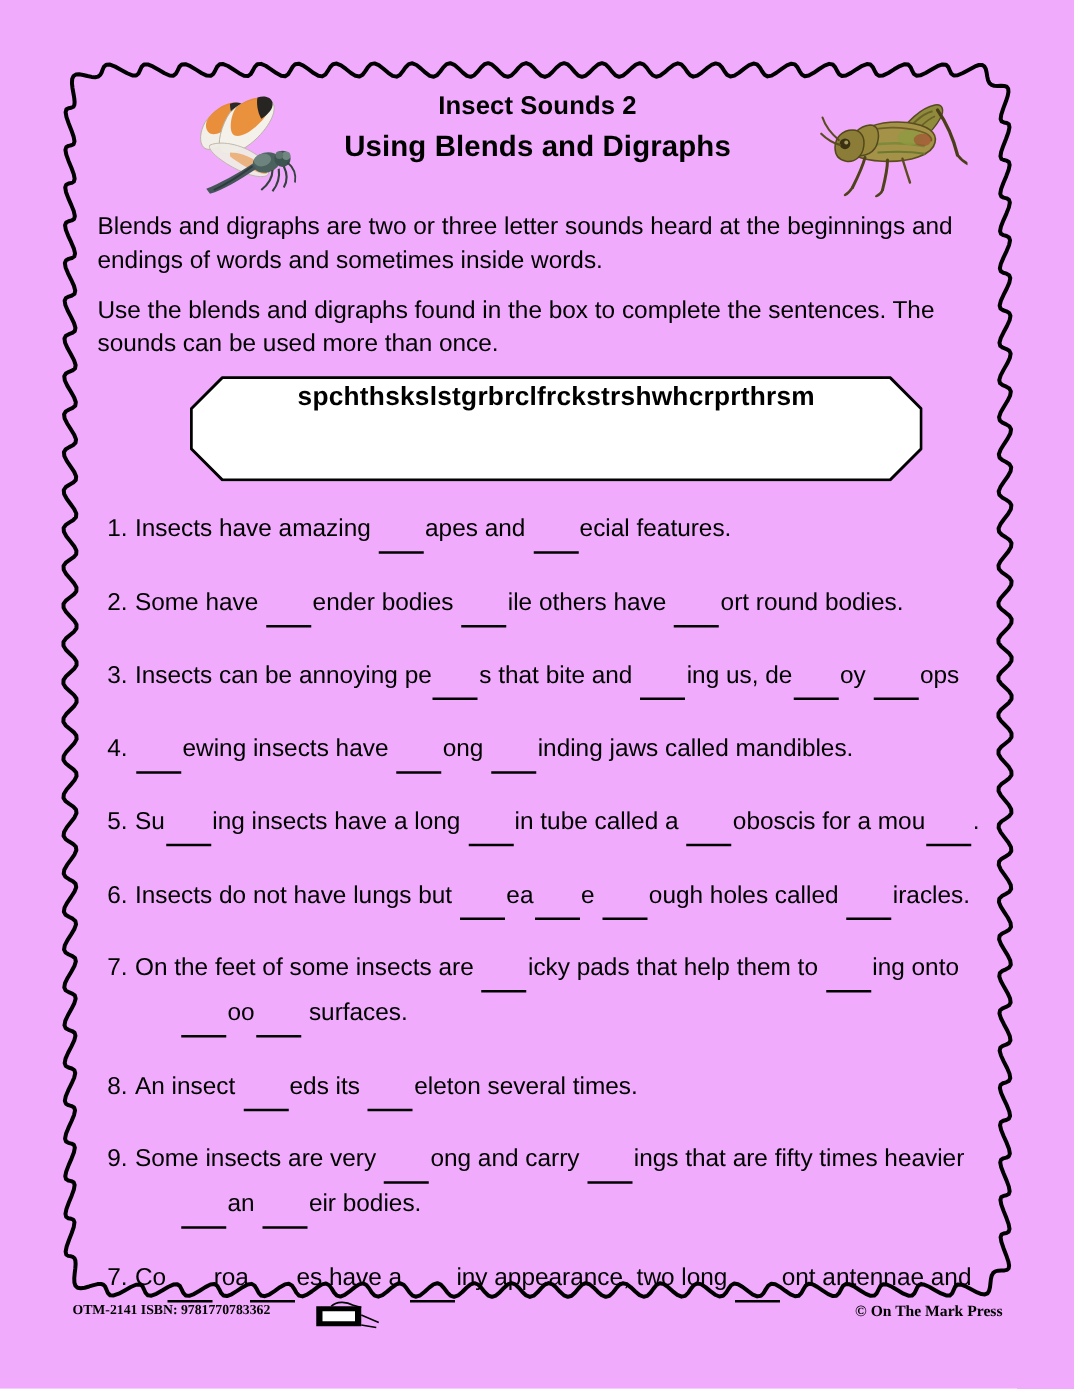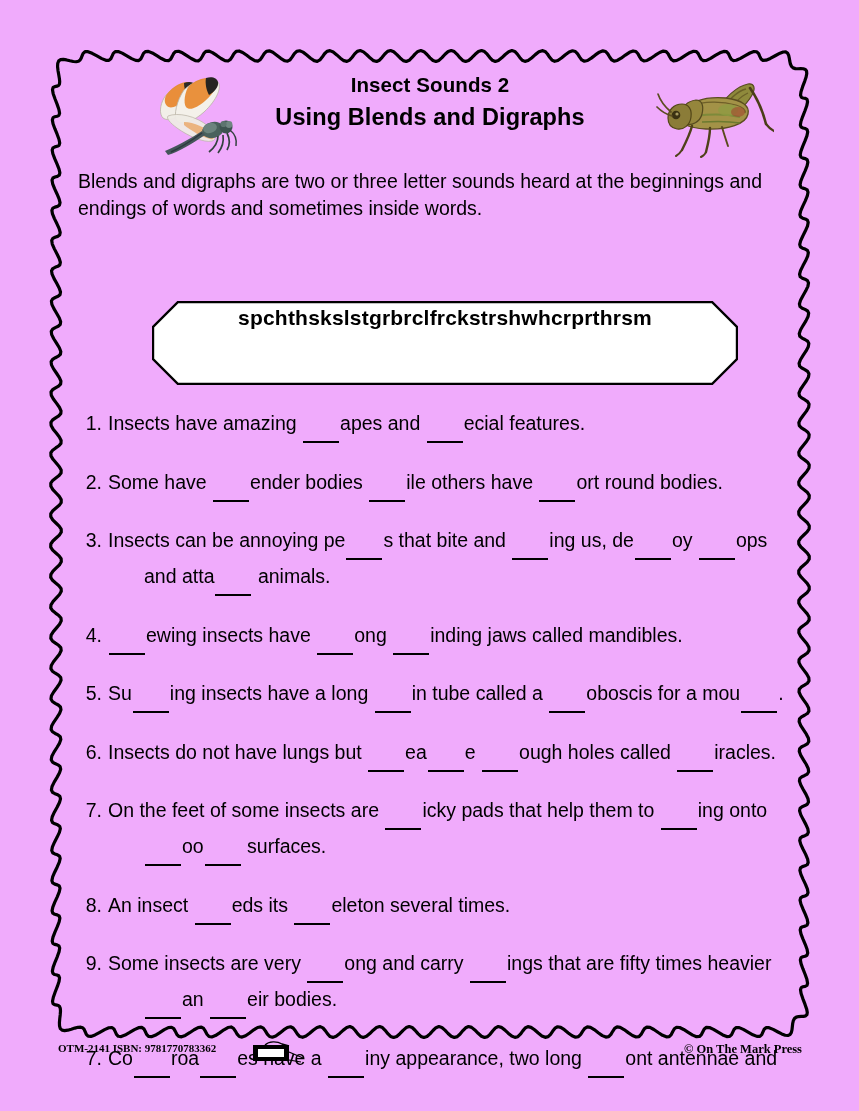--- a/index.html
+++ b/index.html
@@ -265,20 +265,21 @@
           <path d="M26 80 C24 83 22 85 20 86" stroke="#4f4119" stroke-width="2" fill="none" stroke-linecap="round"></path>
           <path d="M54 58 C54 66 52 74 50 82" stroke="#4f4119" stroke-width="2.4" fill="none" stroke-linecap="round"></path>
           <path d="M50 82 C49 85 47 86 45 87" stroke="#4f4119" stroke-width="2" fill="none" stroke-linecap="round"></path>
           <path d="M66 57 C68 64 70 70 72 76" stroke="#5a4a1d" stroke-width="1.9" fill="none" stroke-linecap="round"></path>
         </g>
       </svg>
     </div>
   </div>
 
   <div class="intro" id="intro-1">Blends and digraphs are two or three letter sounds heard at the beginnings and endings of words and sometimes inside words.</div>
+  <div class="intro" id="intro-2">Use the blends and digraphs found in the box to complete the sentences. The sounds can be used more than once.</div>
 
   <div id="word-bank">
     <svg class="frame" viewBox="0 0 586 84" preserveAspectRatio="none" aria-hidden="true">
       <polygon points="26,1 560,1 585,26 585,58 560,83 26,83 1,58 1,26" fill="#ffffff" stroke="#000000" stroke-width="2.4" vector-effect="non-scaling-stroke"></polygon>
     </svg>
     <div class="wb-rows">
       <div class="wb-row" id="wb-row-1">
           <div class="wb-cell">sp</div>
           <div class="wb-cell">ch</div>
           <div class="wb-cell">th</div>
@@ -313,21 +314,20 @@
       <div class="q-item">
         <div class="q-num">2.</div>
         <div class="q-text">
           <div><span>Some have </span><span class="blank">&nbsp;</span><span>ender bodies </span><span class="blank">&nbsp;</span><span>ile others have </span><span class="blank">&nbsp;</span><span>ort round bodies.</span></div>
         </div>
       </div>
       <div class="q-item">
         <div class="q-num">3.</div>
         <div class="q-text">
           <div><span>Insects can be annoying pe</span><span class="blank">&nbsp;</span><span>s that bite and </span><span class="blank">&nbsp;</span><span>ing us, de</span><span class="blank">&nbsp;</span><span>oy  </span><span class="blank">&nbsp;</span><span>ops</span></div>
-          <div class="q-line2"><span>and atta</span><span class="blank">&nbsp;</span><span> animals.</span></div>
         </div>
       </div>
       <div class="q-item">
         <div class="q-num">4.</div>
         <div class="q-text">
           <div><span class="blank">&nbsp;</span><span>ewing insects have </span><span class="blank">&nbsp;</span><span>ong </span><span class="blank">&nbsp;</span><span>inding jaws called mandibles.</span></div>
         </div>
       </div>
       <div class="q-item">
         <div class="q-num">5.</div>

